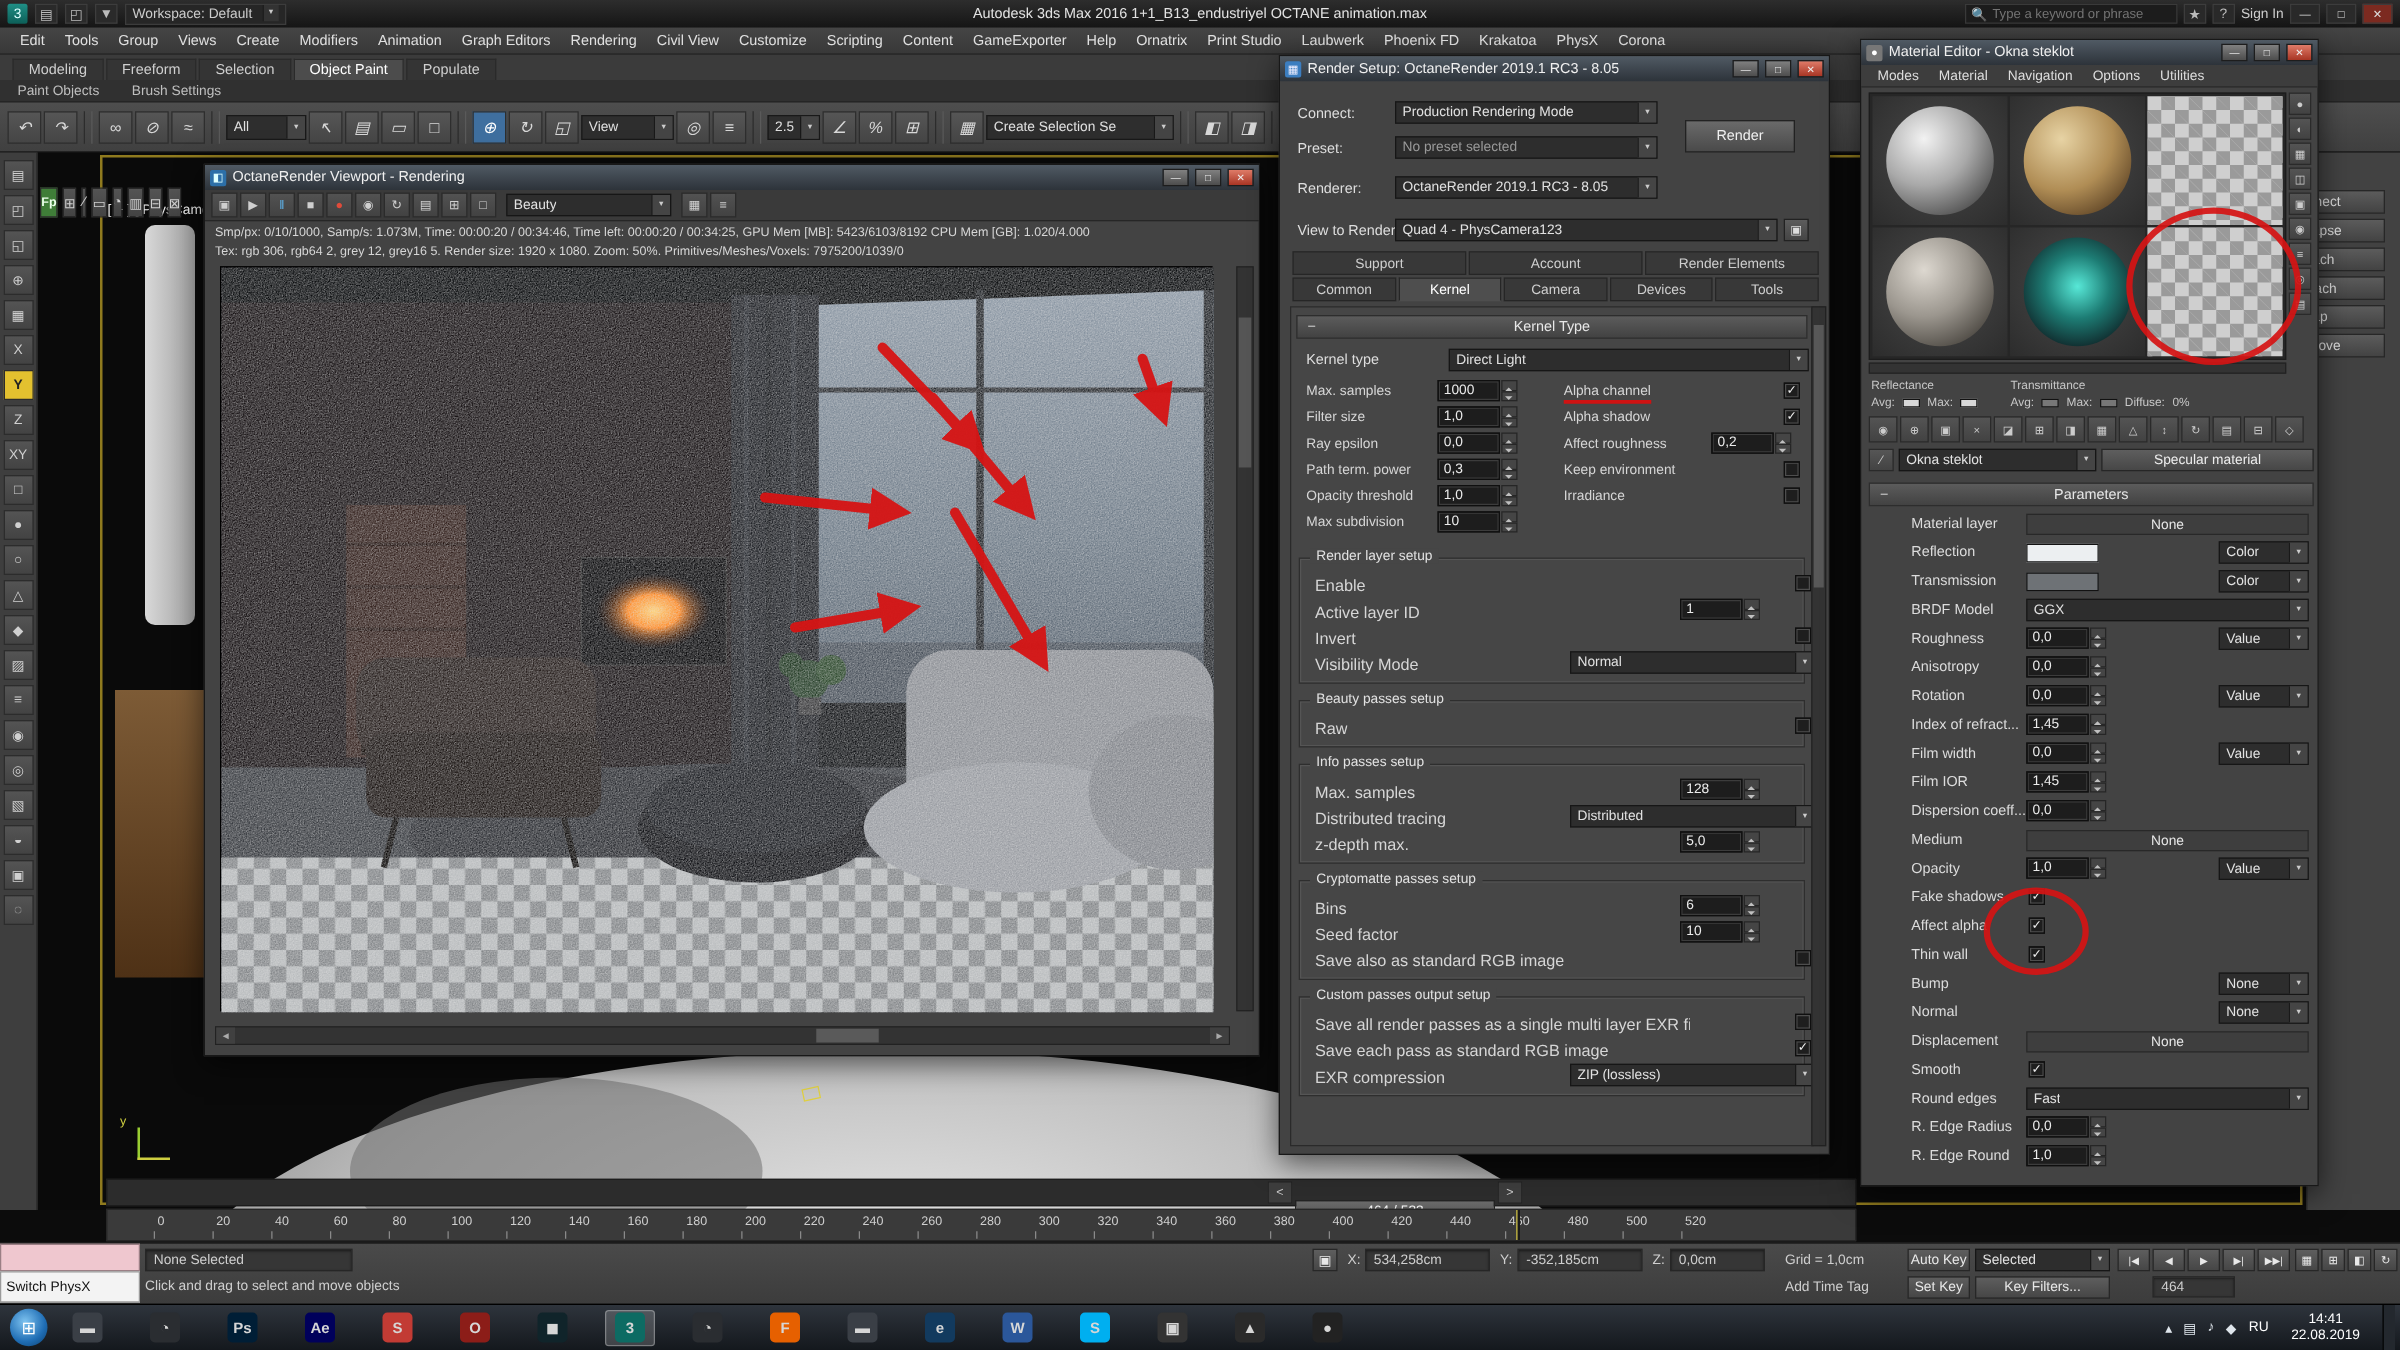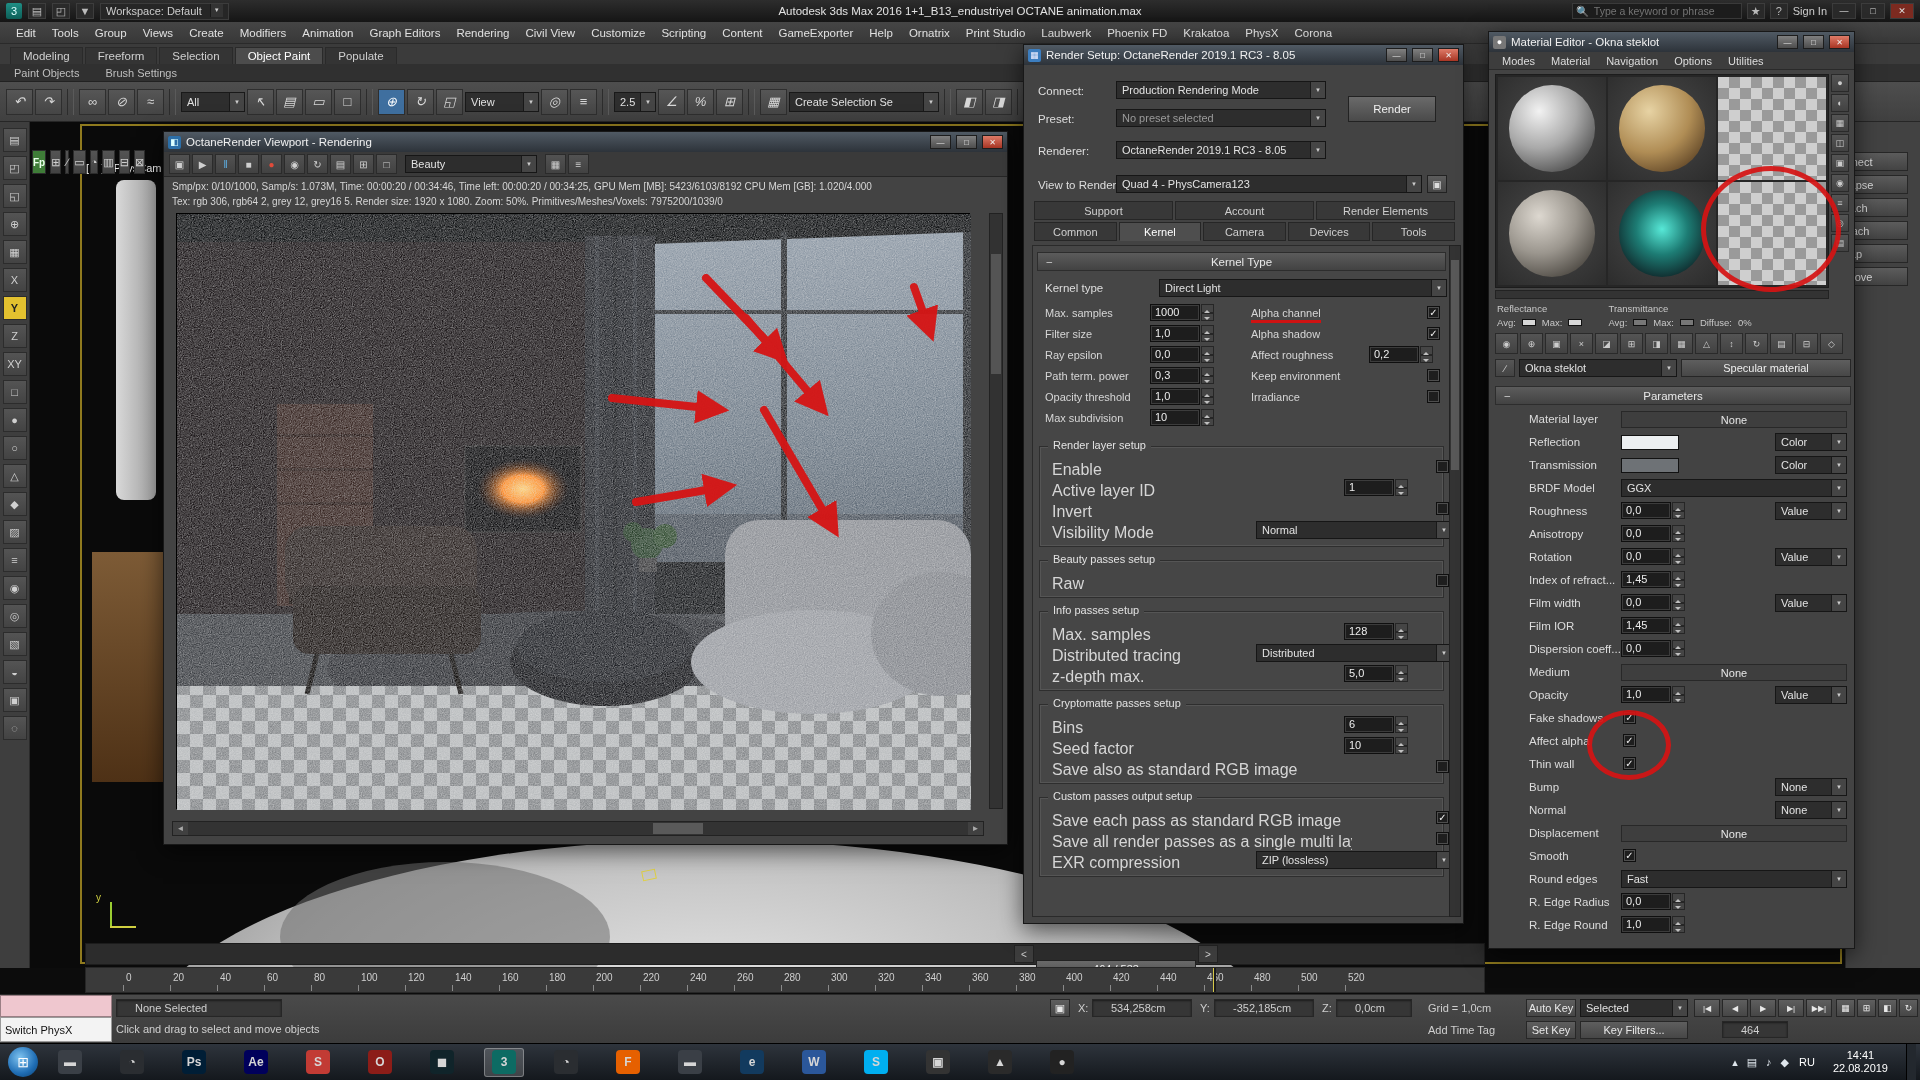--- a/index.html
+++ b/index.html
@@ -111,21 +111,21 @@
 .kright{position:absolute;left:206px;top:0;width:205px}
 .krow{position:relative;height:21px}
 .klab{position:absolute;left:8px;top:4px;font-size:11px;white-space:nowrap}
 .kleft .spn{display:flex;left:113px;top:1px}
 .kright .krow.spin .spn{display:flex;left:126px;top:1px}
 .kright .krow.check .cb{display:block;left:184px;top:3px}
 .krow.redline .klab{border-bottom:3px solid #cf1212;padding-bottom:1px}
 .grp{position:relative;border:1px solid #2e2e2e;box-shadow:inset 0 0 0 1px #555;margin:13px 2px 0;padding:10px 4px 5px}
 .gtit{position:absolute;top:-8px;left:8px;background:#464646;padding:0 5px;font-size:11px;color:#e2e2e2;white-space:nowrap}
 .grow{position:relative;height:21px}
-.glab{position:absolute;left:8px;top:4px;font-size:16px;white-space:nowrap;max-width:300px;overflow:hidden}
+.glab{position:absolute;left:8px;top:4px;font-size:13px;white-space:nowrap;max-width:300px;overflow:hidden}
 .grow.spin .spn{display:flex;left:300px;top:1px}
 .grow.check .cb{display:block;left:392px;top:3px}
 .grow.select .gdd{display:flex}
 .grow .gdd{display:none;position:absolute;left:212px;top:1px;width:196px}
 .grow.dual .cb{display:block}
 
 #matedit{left:1488px;top:31px;width:367px;height:918px;z-index:7}
 .memenu{position:absolute;left:0;top:20px;width:100%;height:18px;background:#3d3d3d;border-bottom:1px solid #2a2a2a;display:flex;align-items:center;padding:0 6px;gap:2px}
 .memenu span{padding:1px 7px;font-size:11px;color:#ddd}
 .slots{position:absolute;left:6px;top:42px;width:334px;height:214px;display:grid;grid-template-columns:repeat(3,1fr);grid-template-rows:repeat(2,1fr);gap:2px;background:#262626;border:1px solid #1c1c1c;padding:2px}
@@ -173,21 +173,21 @@
 .tbnext{position:absolute;left:1112px;top:1px;width:20px;height:18px;background:#3d3d3d;border:1px solid #222;color:#ccc;font-size:10px;display:flex;align-items:center;justify-content:center}
 .ruler{left:85px;top:967px;width:1400px;height:26px;background:#3a3a3a;border:1px solid #262626;overflow:hidden}
 .ticks{position:absolute;left:37px;top:4px;display:flex}
 .tick{width:47px;font-size:10px;color:#cfcfcf;position:relative;padding-left:3px}
 .tick::before{content:"";position:absolute;left:0;top:13px;width:1px;height:6px;background:#8a8a8a}
 .rcursor{position:absolute;left:1127px;top:0;width:3px;height:26px;background:#1a1a1a;border-left:1px solid #d6c84a}
 
 .statusbar{left:0;top:994px;width:1920px;height:49px;background:linear-gradient(#4a4a4a,#3c3c3c);border-top:1px solid #2a2a2a}
 .listener-pink{position:absolute;left:0;top:0;width:112px;height:22px;background:#efc7cf;border:1px solid #9b7f85}
 .listener-white{position:absolute;left:0;top:22px;width:112px;height:25px;background:#f3f3f3;border:1px solid #9a9a9a;color:#111;font-size:11px;display:flex;align-items:center;padding:0 4px}
-.sunken{background:#363636;border:1px solid #262626;box-shadow:inset 0 1px 2px rgba(0,0,0,.5);color:#cfcfcf;font-size:11px;display:flex;align-items:center;padding:0 18px}
+.sunken{background:#363636;border:1px solid #262626;box-shadow:inset 0 1px 2px rgba(0,0,0,.5);color:#cfcfcf;font-size:11px;display:flex;align-items:center;padding:0 6px}
 .sbtn{background:linear-gradient(#5e5e5e,#464646);border:1px solid #272727;color:#e8e8e8;font-size:11px;display:flex;align-items:center;justify-content:center;white-space:nowrap}
 .slabel{font-size:11px;color:#cfcfcf;white-space:nowrap}
 
 .taskbar{left:0;top:1043px;width:1920px;height:37px;background:linear-gradient(#2e343c,#14181d);border-top:1px solid #000;display:flex;align-items:center}
 .startorb{width:30px;height:30px;border-radius:50%;margin:0 12px 0 8px;background:radial-gradient(circle at 40% 35%,#7ec3f0,#1f6db4 60%,#0b3d6b);display:flex;align-items:center;justify-content:center;color:#fff;font-size:14px;flex:none}
 .apps{display:flex;gap:22px;align-items:center}
 .task-ic{width:40px;height:29px;border-radius:3px;display:flex;align-items:center;justify-content:center;flex:none}
 .task-ic.active{background:rgba(255,255,255,.18);border:1px solid rgba(255,255,255,.3)}
 .task-ic .tg{width:24px;height:24px;border-radius:4px;display:flex;align-items:center;justify-content:center;font-size:12px;font-weight:bold}
 .trayzone{margin-left:auto;display:flex;align-items:center;gap:10px;padding-right:4px}
@@ -942,28 +942,28 @@
 
               <span class="cb"></span>
             </div>
           </div>
       </div>
 
       <div class="grp">
         <span class="gtit">Custom passes output setup</span>
         <div>
 
+            <div class="grow check">
+              <span class="glab">Save all render passes as a single multi layer EXR file</span>
+
+              <span class="cb"></span>
+            </div>
+
             <div class="grow check on">
               <span class="glab">Save each pass as standard RGB image</span>
-
-              <span class="cb"></span>
-            </div>
-
-            <div class="grow check">
-              <span class="glab">Save all render passes as a single multi layer EXR file</span>
 
               <span class="cb"></span>
             </div>
 
             <div class="grow select">
               <span class="glab">EXR compression</span>
 
               <span class="gdd ddc">
                 <span class="t">ZIP (lossless)</span>
                 <b class="dar"></b>

